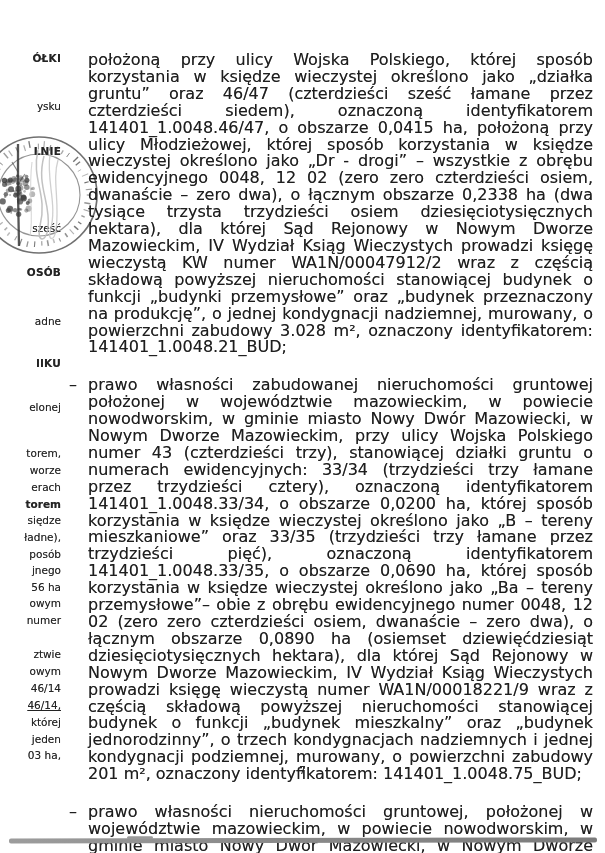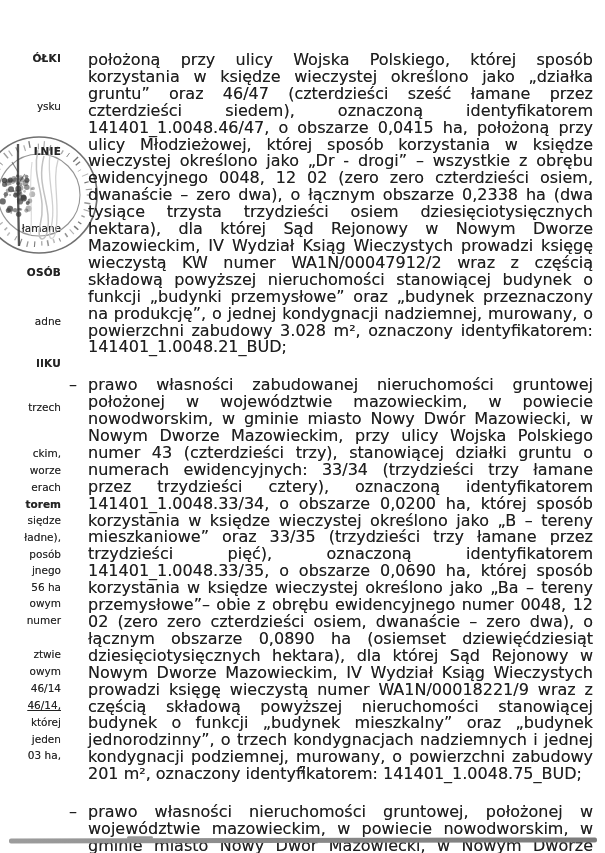--- a/index.html
+++ b/index.html
@@ -66,26 +66,26 @@
 </style>
 </head>
 <body>
 
 <div class="page">
 
   <div class="margin-col">
       <span class="margin-frag bold" style="top: 51px;">ÓŁKI</span>
       <span class="margin-frag" style="top: 99px;">ysku</span>
       <span class="margin-frag bold" style="top: 144px;">LNIE</span>
-      <span class="margin-frag" style="top: 221px;">łamane</span>
+      <span class="margin-frag" style="top: 221px;">sześć</span>
       <span class="margin-frag bold" style="top: 265px;">OSÓB</span>
       <span class="margin-frag" style="top: 314px;">adne</span>
       <span class="margin-frag bold" style="top: 356px;">IIKU</span>
-      <span class="margin-frag" style="top: 400px;">trzech</span>
-      <span class="margin-frag" style="top: 446px;">ckim,</span>
+      <span class="margin-frag" style="top: 400px;">elonej</span>
+      <span class="margin-frag" style="top: 446px;">torem,</span>
       <span class="margin-frag" style="top: 463px;">worze</span>
       <span class="margin-frag" style="top: 480px;">erach</span>
       <span class="margin-frag" style="top: 497px; font-weight: bold;">torem</span>
       <span class="margin-frag" style="top: 513px; text-align: center;">siędze</span>
       <span class="margin-frag" style="top: 530px;">ładne),</span>
       <span class="margin-frag" style="top: 547px;">posób</span>
       <span class="margin-frag" style="top: 563px;">jnego</span>
       <span class="margin-frag" style="top: 580px;">56 ha</span>
       <span class="margin-frag" style="top: 596px;">owym</span>
       <span class="margin-frag" style="top: 613px;">numer</span>

